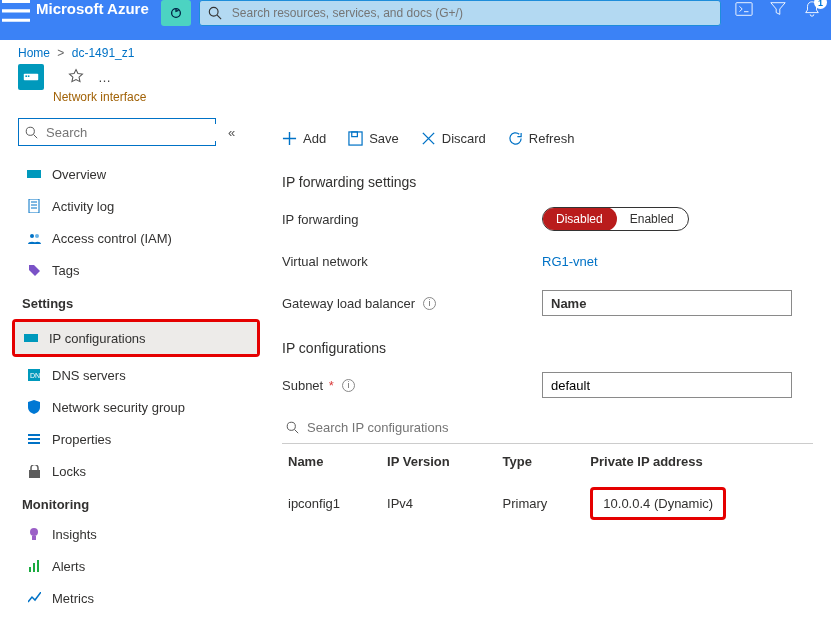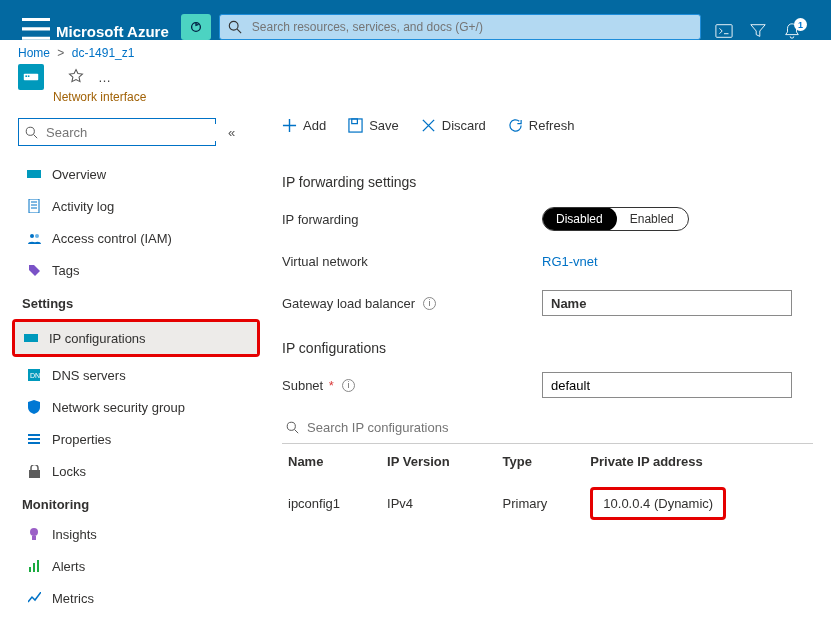--- a/index.html
+++ b/index.html
@@ -1,20 +1,20 @@
 <!DOCTYPE html>
 <html><head>
 <meta charset="utf-8">
 <style>
   * { box-sizing: border-box; font-family: "Segoe UI", Arial, sans-serif; }
   html,body { margin:0; padding:0; background:#fff; color:#323130; }
   body { width:831px; height:641px; overflow:hidden; font-size:13px; }
 
   
-  .topbar { background:#0369a1; height:40px; display:flex; align-items:flex-end; padding:0 22px; color:#fff; }
+  .topbar { background:#3b82f6; height:40px; display:flex; align-items:flex-start; padding:0 2px; color:#fff; }
   .topbar .burger { width:28px; display:flex; justify-content:center; cursor:pointer; }
   .topbar .brand { font-size:15px; font-weight:600; margin:0 12px 0 6px; white-space:nowrap; }
   .topbar .circle-btn { width:30px; height:26px; background:#4cd3c2; border-radius:3px; display:flex; align-items:center; justify-content:center; margin-right:8px; cursor:pointer; }
   .topbar .circle-btn svg { width:14px; height:14px; }
   .topbar .search { flex:1; height:26px; background:#b3d9f2; border-radius:3px; display:flex; align-items:center; padding:0 8px; color:#4a4a4a; border:1px solid #1e8dda; }
   .topbar .search svg { width:14px; height:14px; margin-right:8px; fill:#4a4a4a; flex:none; }
   .topbar .search input { flex:1; background:transparent; border:none; outline:none; font-size:12px; color:#333; }
   .topbar .right-icons { display:flex; align-items:center; margin-left:6px; }
   .topbar .right-icons .ic { width:34px; display:flex; justify-content:center; cursor:pointer; position:relative; }
   .topbar .right-icons svg { width:18px; height:18px; stroke:#fff; fill:none; }
@@ -45,33 +45,33 @@
   .side-search input { border:none; outline:none; font-size:13px; flex:1; }
   .collapse-ic { margin-left:12px; cursor:pointer; color:#555; }
 
   .nav-item { display:flex; align-items:center; height:32px; padding:0 6px; cursor:pointer; font-size:13px; }
   .nav-item .nic { width:20px; display:flex; justify-content:center; margin-right:8px; }
   .nav-item.active { background:#edebe9; }
   .nav-section { font-weight:600; font-size:13px; padding:10px 4px 6px 4px; }
   .red-highlight { border:3px solid #e50000; border-radius:4px; margin:2px -6px; }
 
   
-  .toolbar { display:flex; align-items:flex-start; height:28px; margin-bottom:28px; }
+  .toolbar { display:flex; align-items:flex-end; height:28px; margin-bottom:28px; }
   .toolbar .tb { display:flex; align-items:center; margin-right:22px; cursor:pointer; font-size:13px; color:#333; }
   .toolbar .tb svg { width:15px; height:15px; margin-right:6px; stroke:#0072c6; fill:none; }
 
   .sect-head { font-size:14px; margin:4px 0 14px 0; }
   .field-row { display:flex; align-items:center; min-height:30px; margin-bottom:12px; font-size:13px; }
   .field-row .label { width:260px; color:#333; display:flex; align-items:center; }
   .field-row .label .req { color:#d93a3a; margin-left:2px; }
   .info-ic { width:13px; height:13px; border:1px solid #888; border-radius:50%; display:inline-flex; align-items:center; justify-content:center; font-size:9px; color:#666; margin-left:8px; }
 
   .toggle { display:flex; border:1px solid #333; border-radius:14px; overflow:hidden; height:24px; font-size:12px; align-items:center; }
   .toggle div { padding:0 14px; line-height:24px; cursor:pointer; }
-  .toggle .on { background:#000000; color:#fff; border-radius:14px; margin:-1px; }
+  .toggle .on { background:#b91c1c; color:#fff; border-radius:14px; margin:-1px; }
   .linkish { color:#0072c6; cursor:pointer; }
 
   .select { border:1px solid #8a8a8a; height:26px; display:flex; align-items:center; padding:0 8px; width:250px; justify-content:space-between; font-size:13px; }
   .textin { border:1px solid #8a8a8a; height:26px; padding:0 8px; width:250px; font-size:13px; outline:none; }
 
   .filter-row { display:flex; align-items:center; border-bottom:1px solid #ccc; height:32px; margin-top:10px; padding:0 4px;}
   .filter-row svg { width:13px; height:13px; fill:#555; margin-right:6px; flex:none;}
   .filter-row input { flex:1; border:none; outline:none; font-size:13px; }
 
   table.ipcfg { width:100%; border-collapse:collapse; font-size:13px; }

